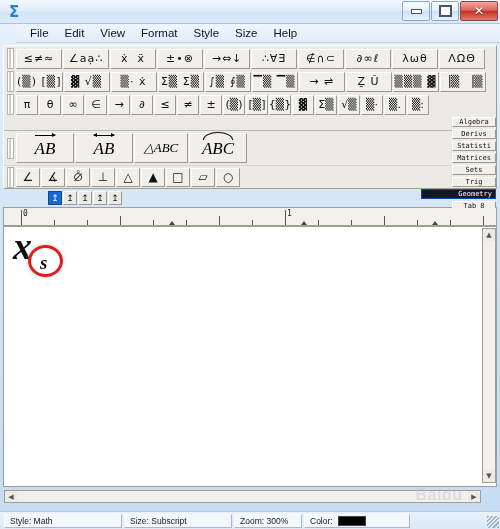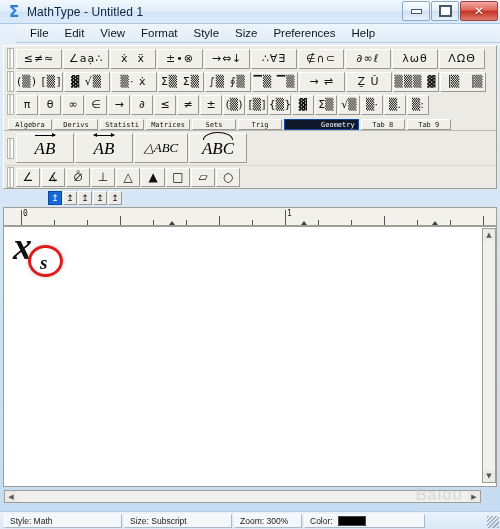--- a/index.html
+++ b/index.html
@@ -58,21 +58,21 @@
   .pbtn{
     height:20px;min-width:46px;margin-right:1px;
     border:1px solid #9a9a92;border-top-color:#ffffff;border-left-color:#ffffff;
     background:#f0efe9;display:flex;align-items:center;justify-content:center;
     font-family:"DejaVu Sans","Liberation Serif",serif;font-size:11px;color:#111;
     letter-spacing:1px;box-sizing:border-box;
   }
   .pbtn.sq{min-width:22px;width:22px;letter-spacing:0;}
 
   
-  .tabstrip{display:flex;align-items:flex-end;height:13px;padding-left:4px;margin-top:1px;gap:2px;}
+  .tabstrip{display:flex;align-items:flex-end;height:13px;padding-left:4px;margin-top:1px;gap:2px;flex-direction:column;}
   .tab{
     height:11px;min-width:44px;padding:0 3px;box-sizing:border-box;
     border:1px solid #9a9a92;border-top-color:#fff;border-left-color:#fff;
     background:#f0efe9;font-family:"DejaVu Sans Mono","Liberation Mono",monospace;
     font-size:7px;color:#111;display:flex;align-items:center;justify-content:center;
   }
   .tab.active{background:#0f172a;color:#fff;border-color:#0b4a9c;padding-left:36px;}
 
   
   .tmplpanel{border-top:1px solid #b9b9b1;}
@@ -163,40 +163,38 @@
   .wmark .w1{font-size:16px;font-weight:bold;color:#c6ccd3;font-family:"Liberation Sans",sans-serif;letter-spacing:.5px;}
   .wmark .w2{font-size:7.5px;color:#cfd5db;font-family:"Liberation Sans",sans-serif;margin-top:-2px;}
 </style>
 </head>
 <body>
 
 <div class="app">
 
   <div class="titlebar">
     <div class="tb-icon">Σ</div>
-    <div class="tb-title">MathType - Untitled 1</div>
     <div class="wbtns">
       <div class="wbtn w-min">
           <i></i>
         </div>
       <div class="wbtn w-max">
           <i></i>
         </div>
       <div class="wbtn close">✕</div>
     </div>
   </div>
 
   <div class="menubar">
     <div class="menu">File</div>
     <div class="menu">Edit</div>
     <div class="menu">View</div>
     <div class="menu">Format</div>
     <div class="menu">Style</div>
     <div class="menu">Size</div>
-    <div class="menu">Preferences</div>
     <div class="menu">Help</div>
   </div>
 
   <div class="palette">
 
     <div class="prow">
       <div class="grip"></div>
       <div class="pbtn">≤≠≈</div>
       <div class="pbtn">∠aạ∴</div>
       <div class="pbtn">ẋ&nbsp;&nbsp;ẍ</div>
@@ -339,20 +337,20 @@
 
   <div class="wmark">
     <div class="w1">Baidu</div>
     <div class="w2">jingyan.baidu.com</div>
   </div>
 
   <div class="statusbar">
     <div class="scell" style="width:118px">Style: Math</div>
     <div class="scell" style="width:108px">Size: Subscript</div>
     <div class="scell" style="width:68px">Zoom: 300%</div>
-    <div class="scell" style="width:121px">
+    <div class="scell" style="width:106px">
       <span>Color:</span>
       <span class="swatch"></span>
     </div>
     <div class="grip-br"></div>
   </div>
 
 </div>
 
 </body></html>

